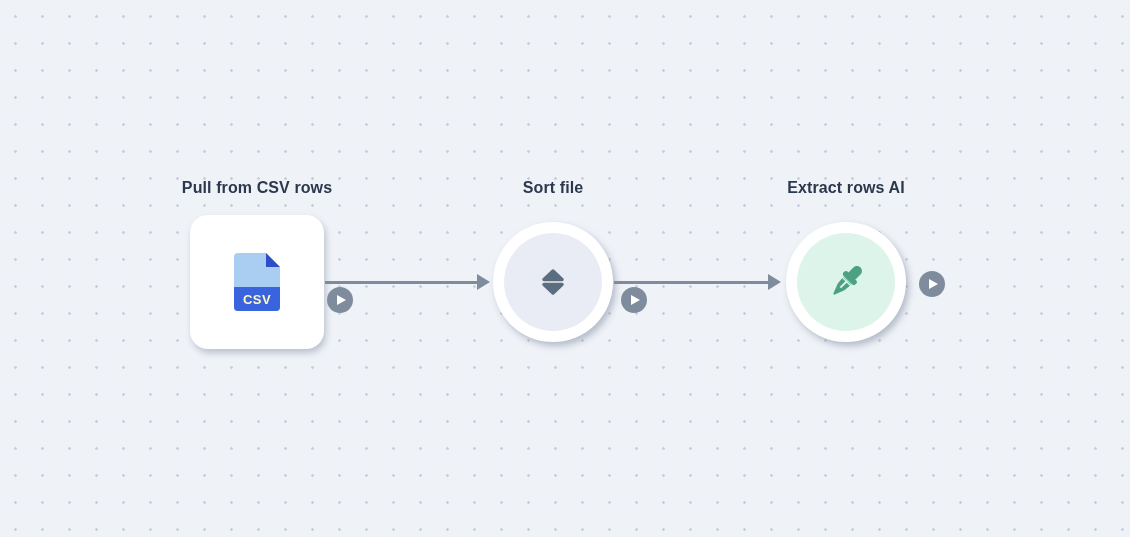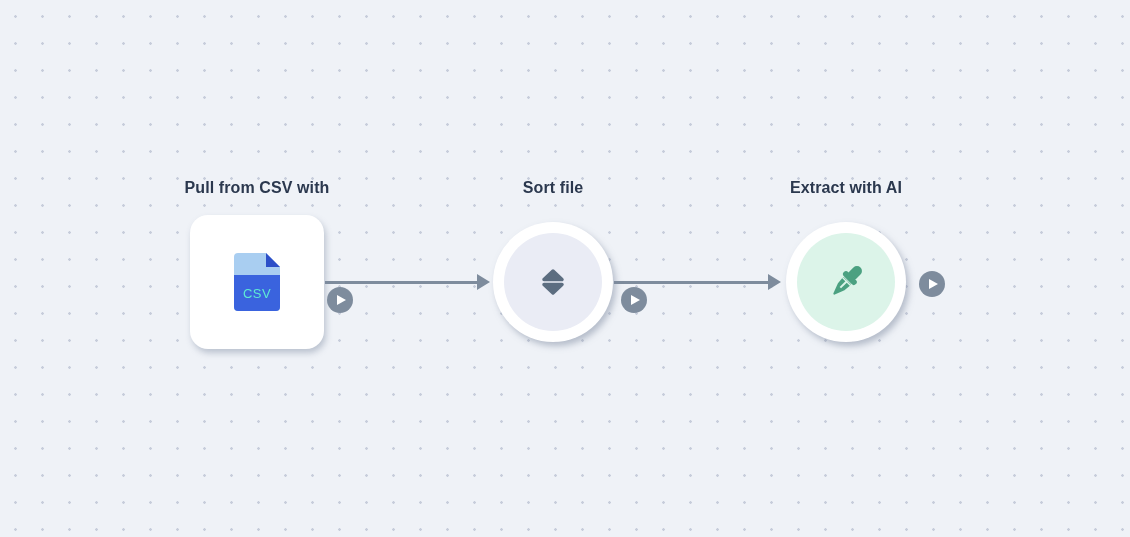--- a/index.html
+++ b/index.html
@@ -45,27 +45,27 @@
     clip-path: polygon(0 0, calc(100% - 14px) 0, 100% 14px, 100% 100%, 0 100%);
   }
   .csv-fold {
     position: absolute; top: 0; right: 0;
     width: 14px; height: 14px;
     background: #2C4FC8;
     clip-path: polygon(0 0, 100% 100%, 0 100%);
   }
   .csv-band {
     position: absolute; left: 0; right: 0; bottom: 0;
-    height: 36px;
+    height: 24px;
     background: #3A63DE;
     border-radius: 0 0 4px 4px;
     display: flex; align-items: center; justify-content: center;
-    color: #5eead4;
+    color: #fef9c3;
     font-size: 13px;
-    font-weight: 400;
+    font-weight: 700;
     letter-spacing: 0.5px;
   }
   
   .node-circle {
     position: absolute;
     width: 120px; height: 120px;
     background: #ffffff;
     border-radius: 50%;
     box-shadow: 3px 4px 6px rgba(125,138,160,0.5);
     display: flex; align-items: center; justify-content: center;
@@ -117,23 +117,23 @@
     border-bottom: 5.5px solid transparent;
     border-left: 9px solid #ffffff;
   }
   svg { display: block; overflow: visible; }
 </style>
 </head>
 <body>
 
 <div class="canvas">
 
-  <div class="node-label" style="left:257px">Pull from CSV with</div>
+  <div class="node-label" style="left:257px">Pull from CSV rows</div>
   <div class="node-label" style="left:553px">Sort file</div>
-  <div class="node-label" style="left:846px">Extract with AI</div>
+  <div class="node-label" style="left:846px">Extract rows AI</div>
 
   <div>
     <div class="conn-line c1"></div>
     <div class="conn-head c1"></div>
   </div>
 
   <div>
     <div class="conn-line c2"></div>
     <div class="conn-head c2"></div>
   </div>

